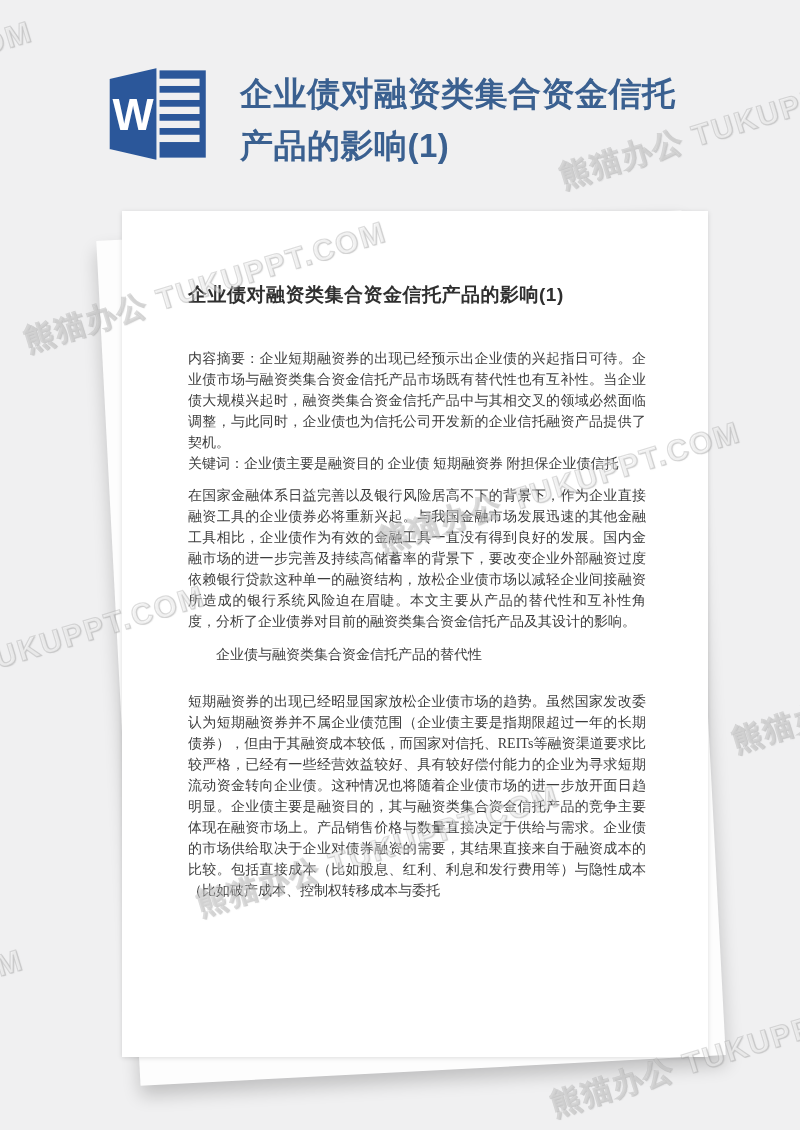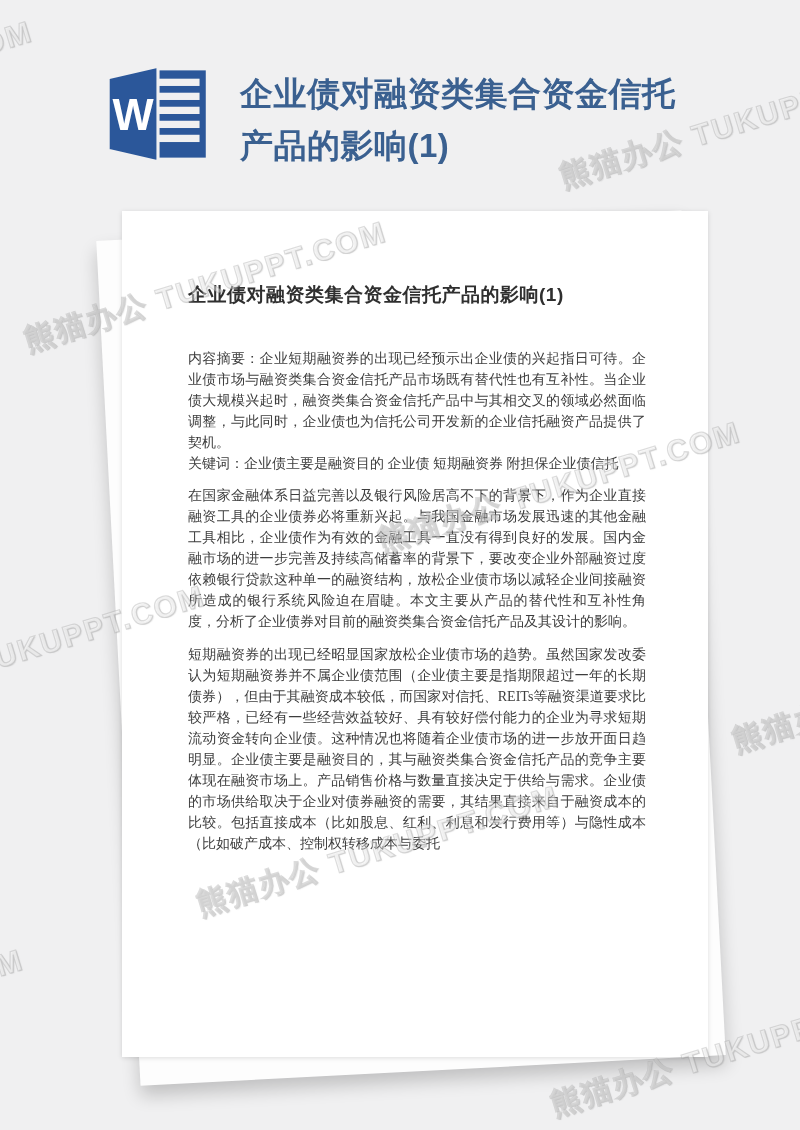--- a/index.html
+++ b/index.html
@@ -86,20 +86,21 @@
     <h1 class="header-title">企业债对融资类集合资金信托产品的影响(1)</h1>
   </div>
 
   <div class="page page-back"></div>
 
   <article class="page page-front">
     <h2 class="doc-title">企业债对融资类集合资金信托产品的影响(1)</h2>
     <p class="doc-abstract">内容摘要：企业短期融资券的出现已经预示出企业债的兴起指日可待。企业债市场与融资类集合资金信托产品市场既有替代性也有互补性。当企业债大规模兴起时，融资类集合资金信托产品中与其相交叉的领域必然面临调整，与此同时，企业债也为信托公司开发新的企业信托融资产品提供了契机。</p>
     <p class="doc-keywords">关键词：企业债主要是融资目的 企业债 短期融资券 附担保企业债信托</p>
     <p class="doc-para-1">在国家金融体系日益完善以及银行风险居高不下的背景下，作为企业直接融资工具的企业债券必将重新兴起。与我国金融市场发展迅速的其他金融工具相比，企业债作为有效的金融工具一直没有得到良好的发展。国内金融市场的进一步完善及持续高储蓄率的背景下，要改变企业外部融资过度依赖银行贷款这种单一的融资结构，放松企业债市场以减轻企业间接融资所造成的银行系统风险迫在眉睫。本文主要从产品的替代性和互补性角度，分析了企业债券对目前的融资类集合资金信托产品及其设计的影响。</p>
+    <p class="doc-subhead">企业债与融资类集合资金信托产品的替代性</p>
     <p class="doc-para-3">短期融资券的出现已经昭显国家放松企业债市场的趋势。虽然国家发改委认为短期融资券并不属企业债范围（企业债主要是指期限超过一年的长期债券），但由于其融资成本较低，而国家对信托、REITs等融资渠道要求比较严格，已经有一些经营效益较好、具有较好偿付能力的企业为寻求短期流动资金转向企业债。这种情况也将随着企业债市场的进一步放开面日趋明显。企业债主要是融资目的，其与融资类集合资金信托产品的竞争主要体现在融资市场上。产品销售价格与数量直接决定于供给与需求。企业债的市场供给取决于企业对债券融资的需要，其结果直接来自于融资成本的比较。包括直接成本（比如股息、红利、利息和发行费用等）与隐性成本（比如破产成本、控制权转移成本与委托</p>
   </article>
 
   <div class="wm-layer">
     <div class="wm-grid" id="wm-grid">
         <span class="wm" style="left: 280px; top: 295px;">熊猫办公 TUKUPPT.COM</span>
         <span class="wm" style="left: 560px; top: 590px;">熊猫办公 TUKUPPT.COM</span>
         <span class="wm" style="left: 1120px; top: 590px;">熊猫办公 TUKUPPT.COM</span>
         <span class="wm" style="left: 280px; top: 885px;">熊猫办公 TUKUPPT.COM</span>
         <span class="wm" style="left: 840px; top: 885px;">熊猫办公 TUKUPPT.COM</span>

